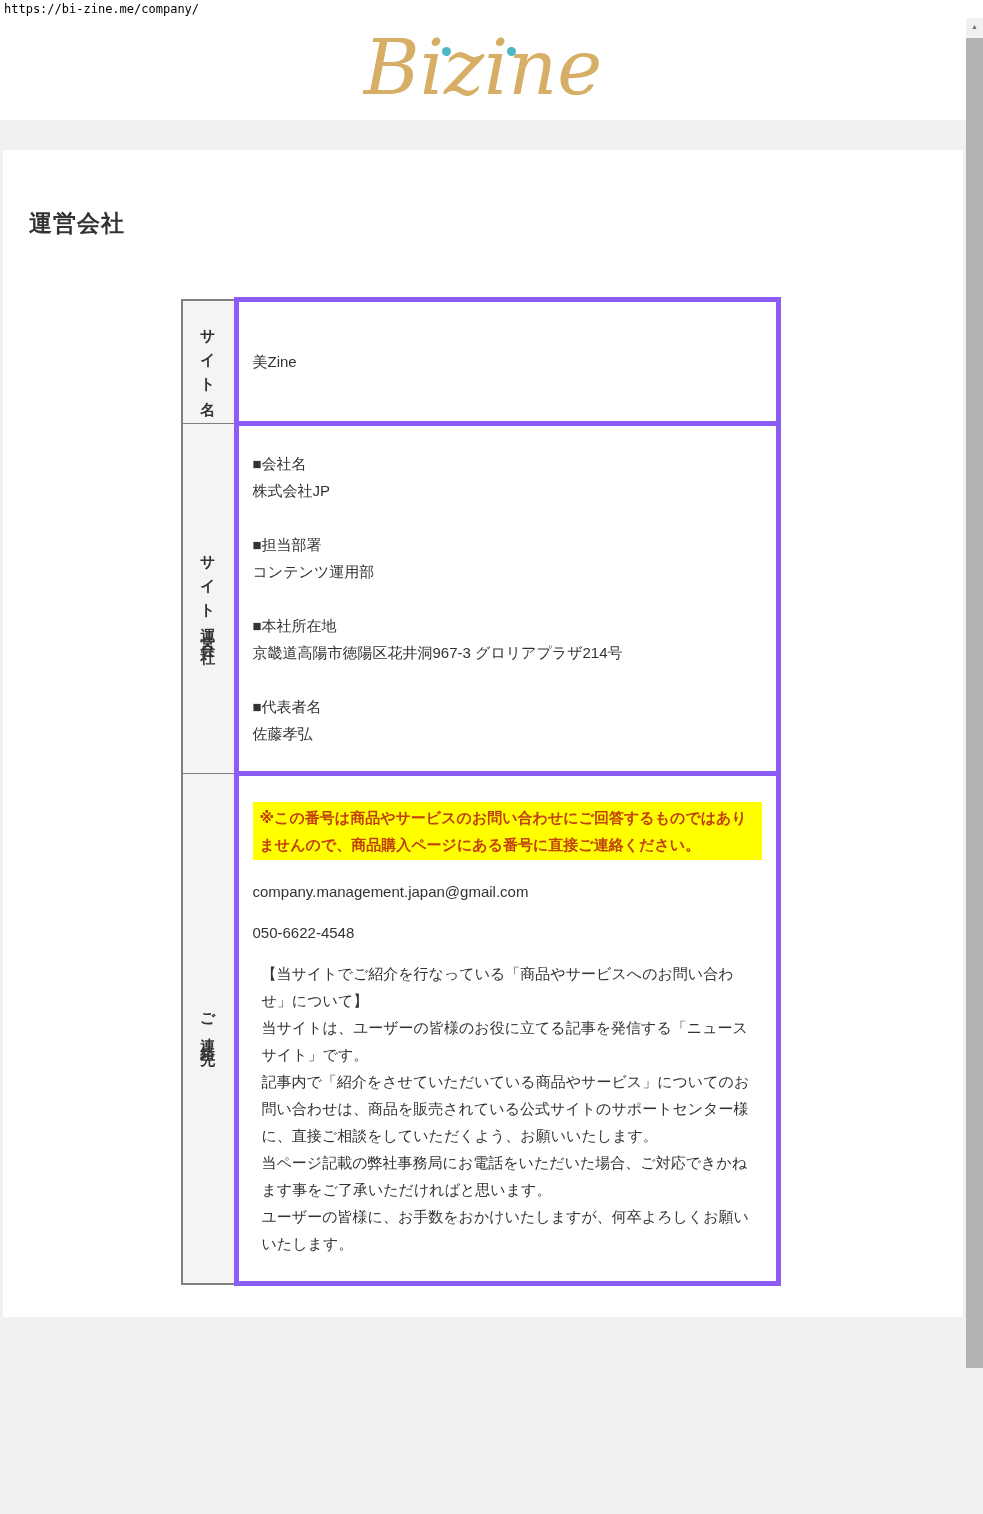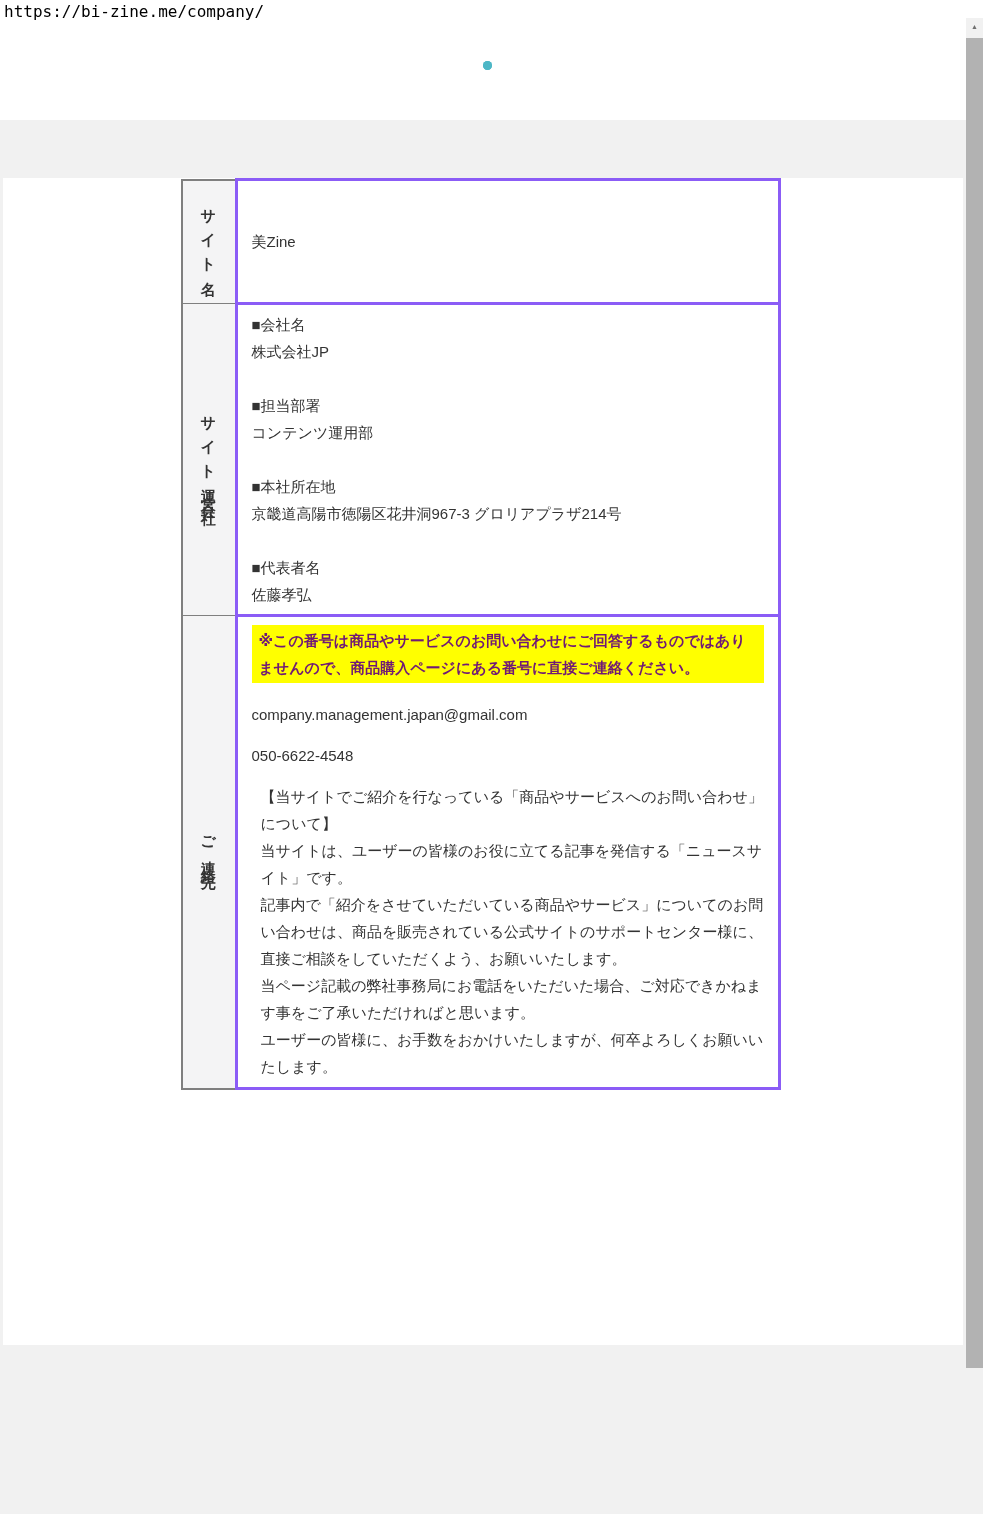--- a/index.html
+++ b/index.html
@@ -8,21 +8,21 @@
     background:#ffffff;
     font-family:"Liberation Sans","DejaVu Sans",sans-serif;
     color:#333333;
     position:relative;
     overflow:hidden;
   }
   
   .url-strip{
     height:18px;background:#ffffff;
     font-family:"DejaVu Sans Mono",monospace;
-    font-size:16px;color:#000;
+    font-size:12px;color:#000;
     padding:2px 16px 0 4px;box-sizing:border-box;
   }
   
   .site-header{
     height:102px;background:#ffffff;
     margin-right:17px;
     text-align:center;
   }
   .logo{
     display:inline-block;position:relative;
@@ -68,32 +68,32 @@
     vertical-align:middle;text-align:center;
     padding:10px 0;box-sizing:border-box;
   }
   .company-table th .vtext{
     writing-mode:vertical-rl;
     text-orientation:upright;
     letter-spacing:7px;
     display:inline-block;
   }
   .company-table td{
-    border:3px solid #8b5cf6;
-    padding:6px 14px;box-sizing:border-box;
+    border:5px solid #8b5cf6;
+    padding:24px 14px;box-sizing:border-box;
     vertical-align:top;
     text-align:left;
   }
   tr.r1{height:124px;}
   tr.r2{height:297px;}
   tr.r3{height:473px;}
   tr.r1 td{vertical-align:middle;}
   .multiline{white-space:pre-line;}
   .notice{
-    background:#ffff00;color:#701a75;font-weight:bold;
+    background:#ffff00;color:#c2410c;font-weight:bold;
     padding:2px 7px;margin:2px 0 18px 0;
   }
   .contact-line{margin:0 0 14px 0;}
   .contact-desc{margin:6px 0 0 9px;white-space:pre-line;}
   
   .scrollbar{
     position:absolute;top:18px;right:0;width:17px;height:1496px;
     background:#f1f1f1;
   }
   .scroll-up{
@@ -109,27 +109,29 @@
 </style>
 </head>
 <body>
 
 <div class="url-strip">
   <span>https://bi-zine.me/company/</span>
 </div>
 
 <div class="site-header">
   <div class="logo">
+    <span class="logo-text">Bizine</span>
     <span class="logo-dot d1"></span>
     <span class="logo-dot d2"></span>
   </div>
 </div>
 
 <div class="page-area">
   <main class="content-box">
+    <h1 class="page-title">運営会社</h1>
 
     <table class="company-table">
       <tbody>
           <tr class="r1">
         <th>
           <span class="vtext">サイト名</span>
         </th>
         <td>
           <span>美Zine</span>
         </td>

